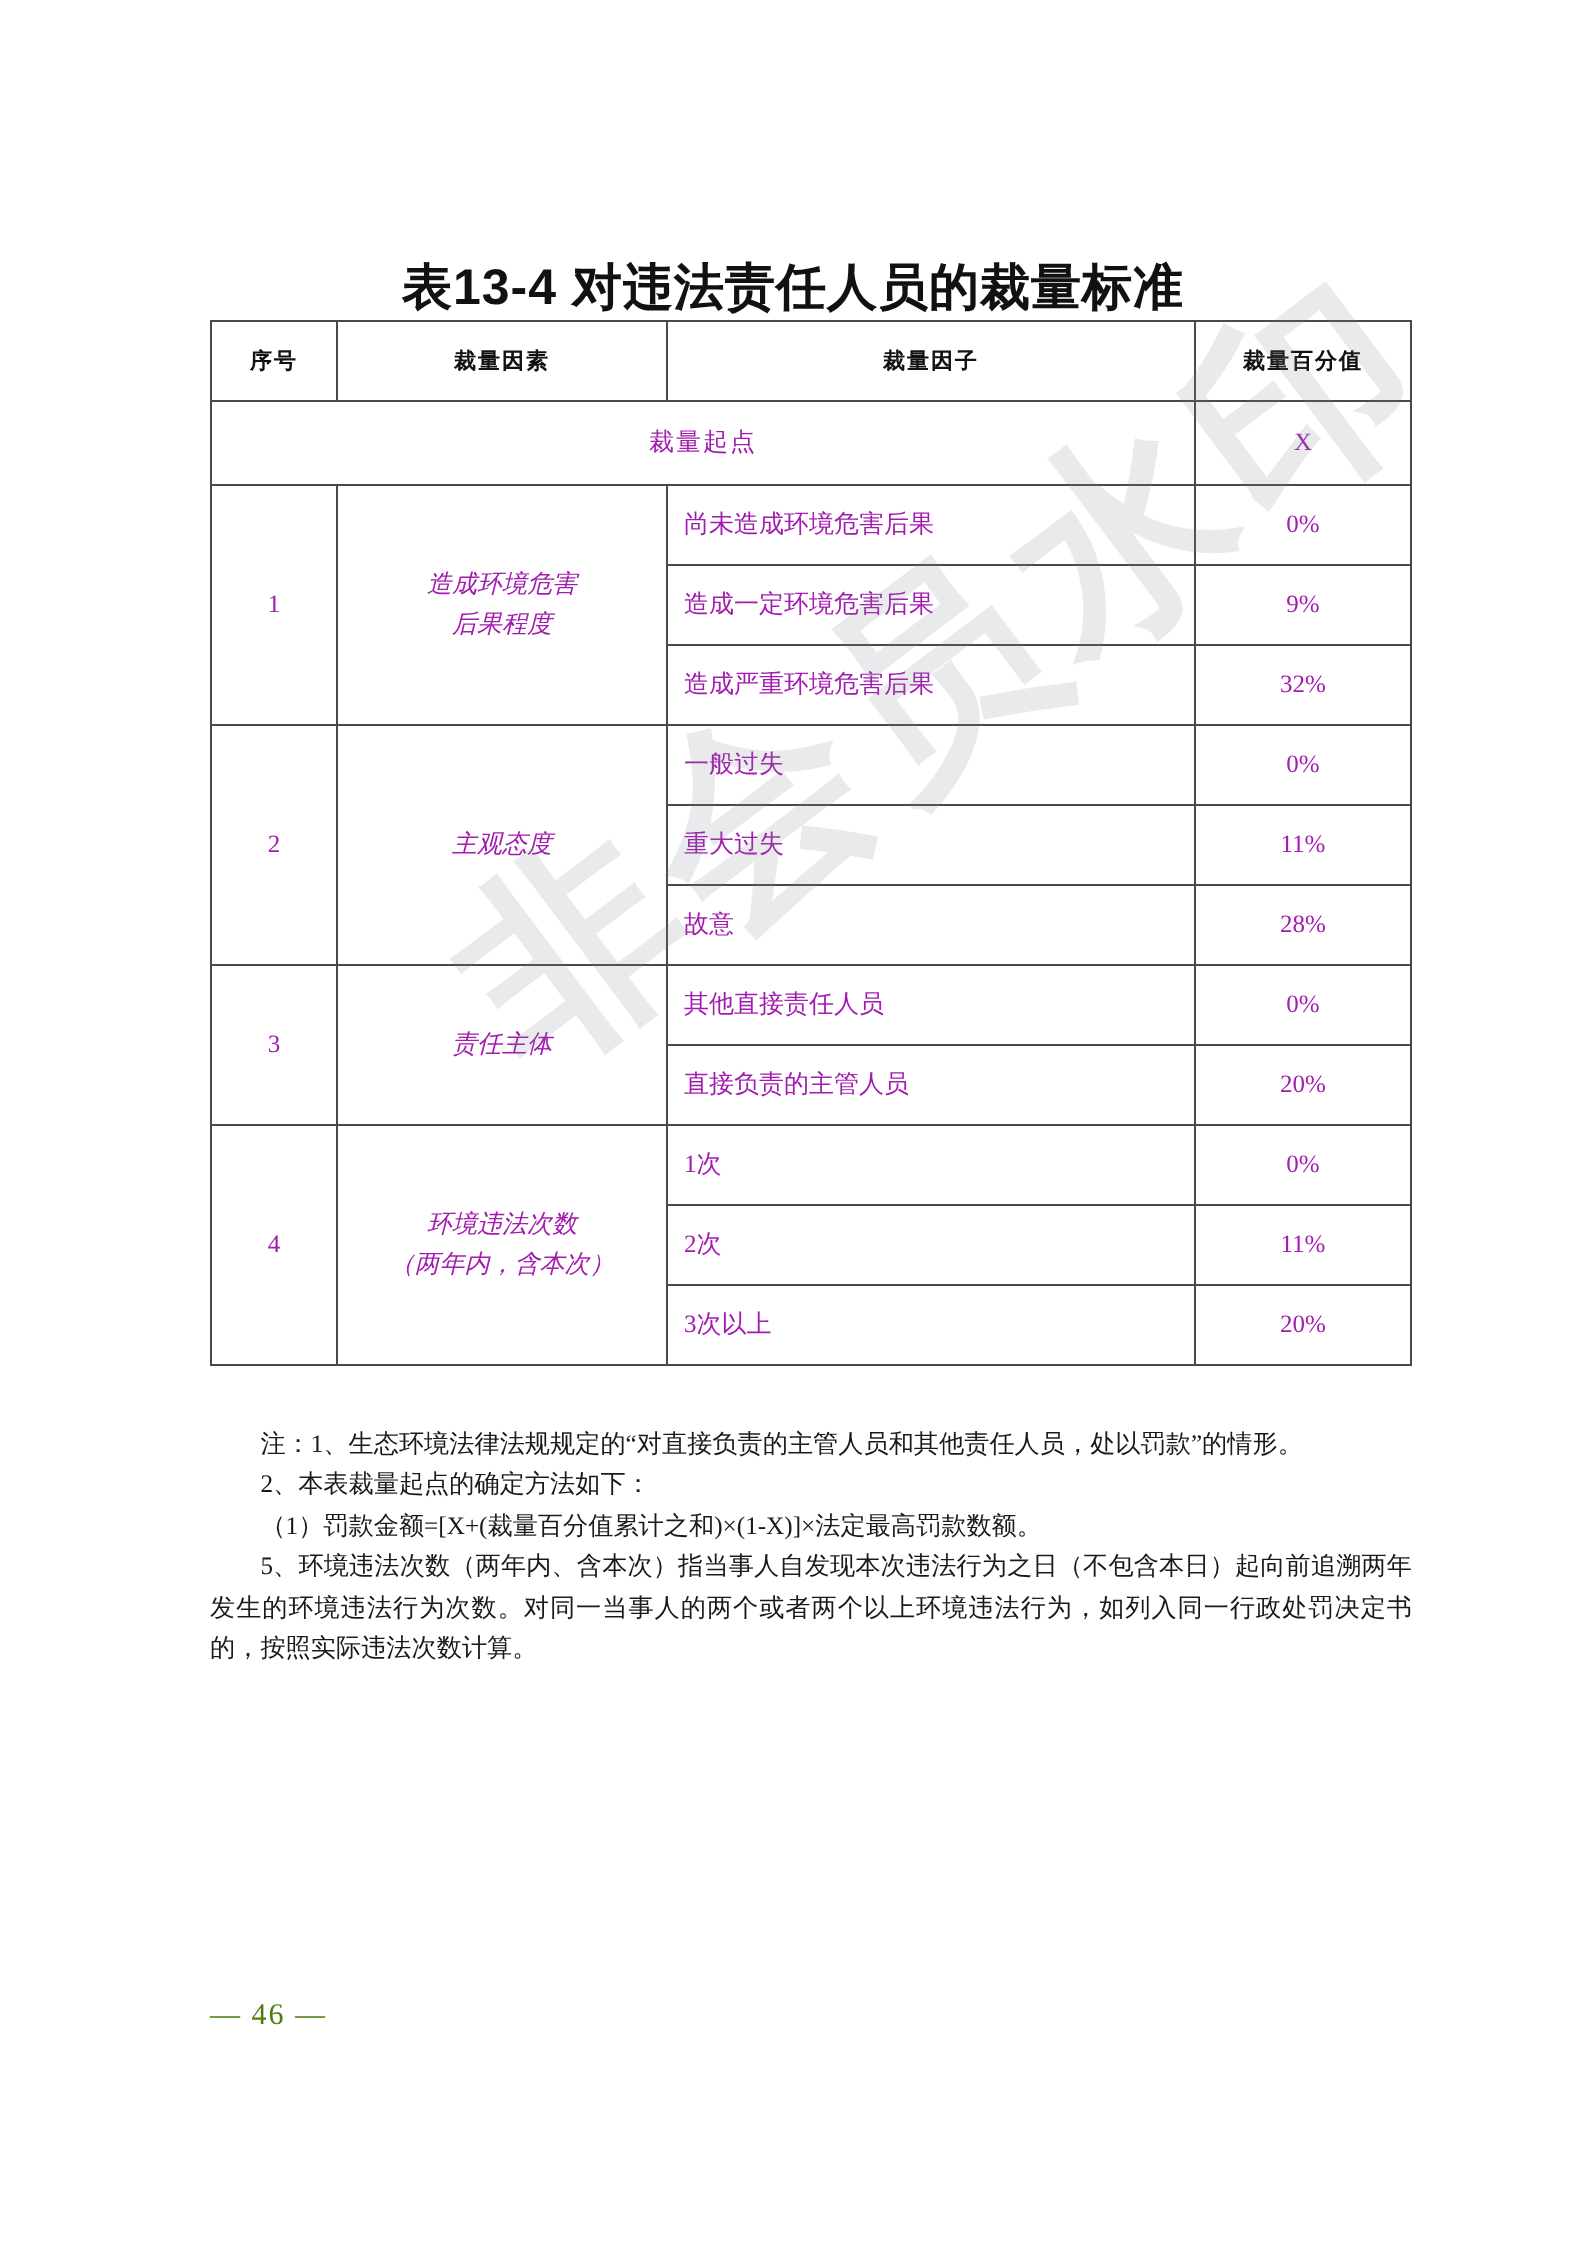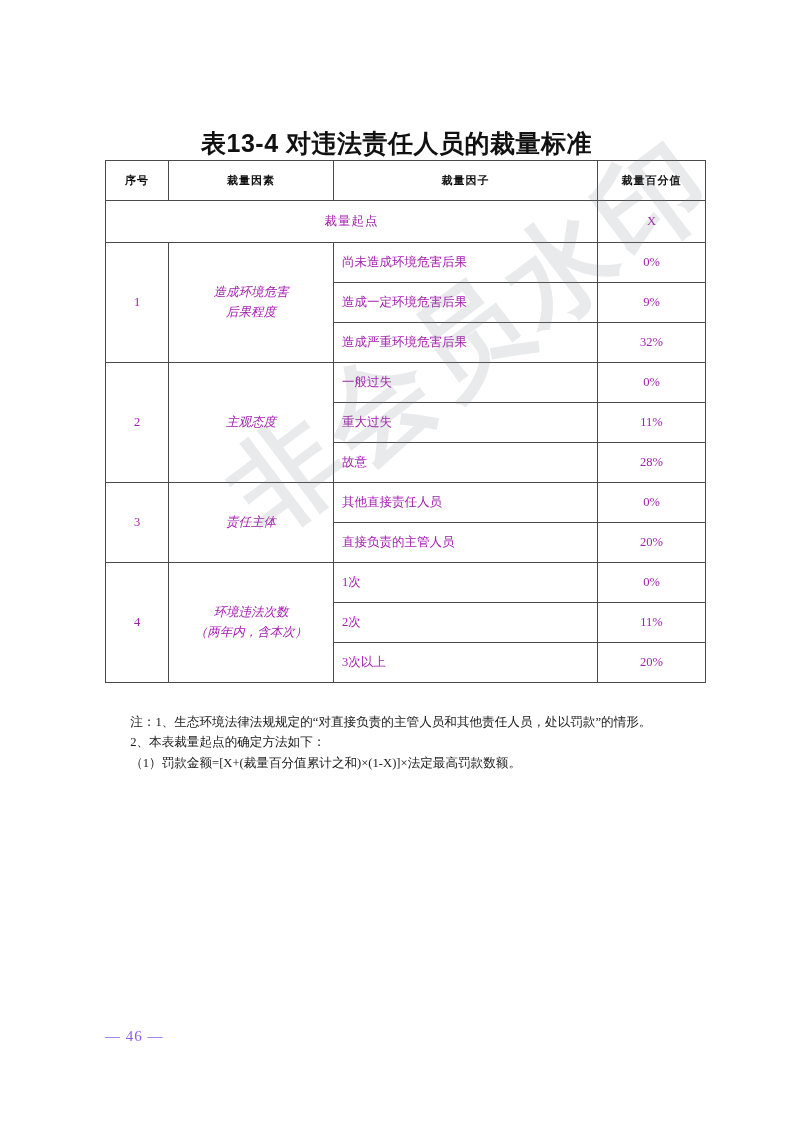--- a/index.html
+++ b/index.html
@@ -129,23 +129,22 @@
     text-indent: 2em;
   }
 
   
   #page-number {
     position: absolute;
     left: 105px;
     top: 1000px;
     font-size: 15px;
     letter-spacing: 1px;
-    color: #8b5cf6;
-    z-index: 2;
-    margin-top: 28px;
+    color: #4d7c0f;
+    z-index: 2;
   }
 </style>
 </head>
 <body>
 
 <div id="page">
 
   <div id="watermark">
     <div class="wm-text">非会员水印</div>
   </div>
@@ -240,17 +239,18 @@
           <td class="pct">20%</td>
         </tr>
       </tbody>
     </table>
   </div>
 
   <div id="notes">
     <p>注：1、生态环境法律法规规定的“对直接负责的主管人员和其他责任人员，处以罚款”的情形。</p>
     <p>2、本表裁量起点的确定方法如下：</p>
     <p>（1）罚款金额=[X+(裁量百分值累计之和)×(1-X)]×法定最高罚款数额。</p>
+    <p>5、环境违法次数（两年内、含本次）指当事人自发现本次违法行为之日（不包含本日）起向前追溯两年发生的环境违法行为次数。对同一当事人的两个或者两个以上环境违法行为，如列入同一行政处罚决定书的，按照实际违法次数计算。</p>
   </div>
 
   <div id="page-number">— 46 —</div>
 
 </div>
 
 </body></html>

